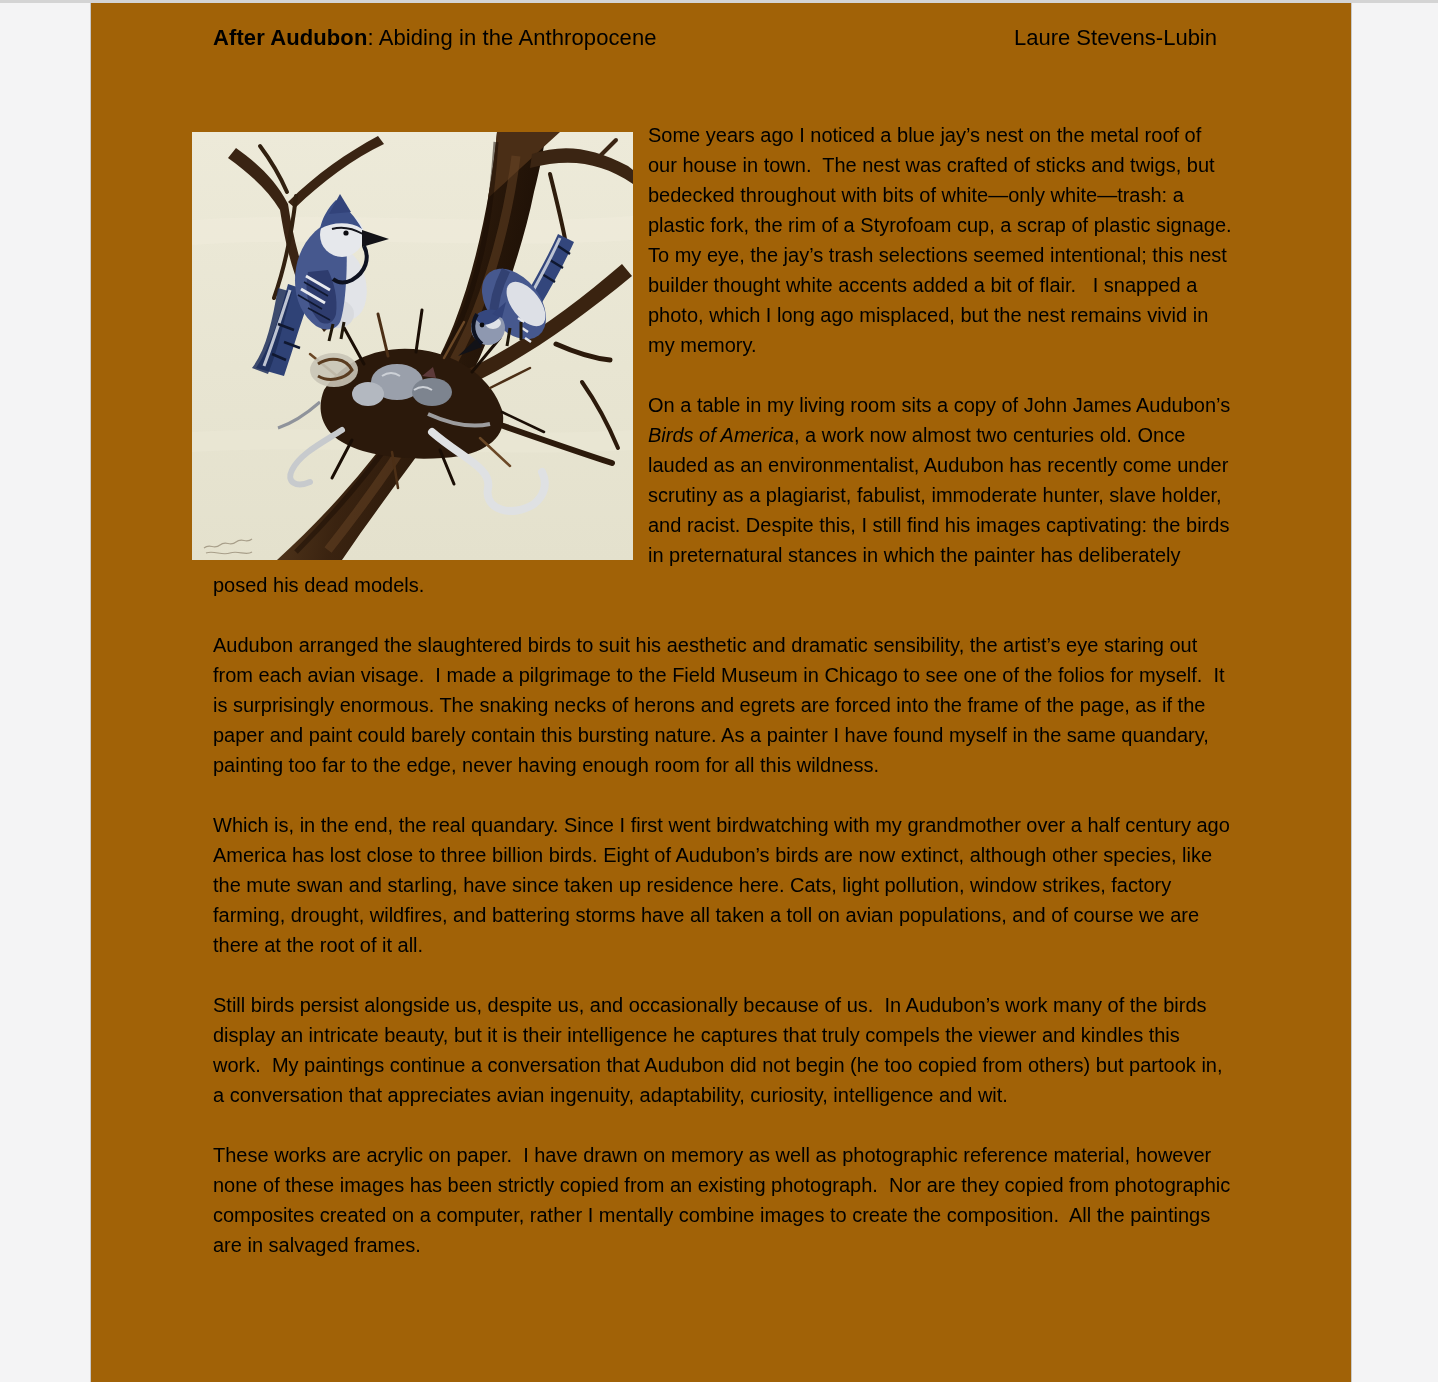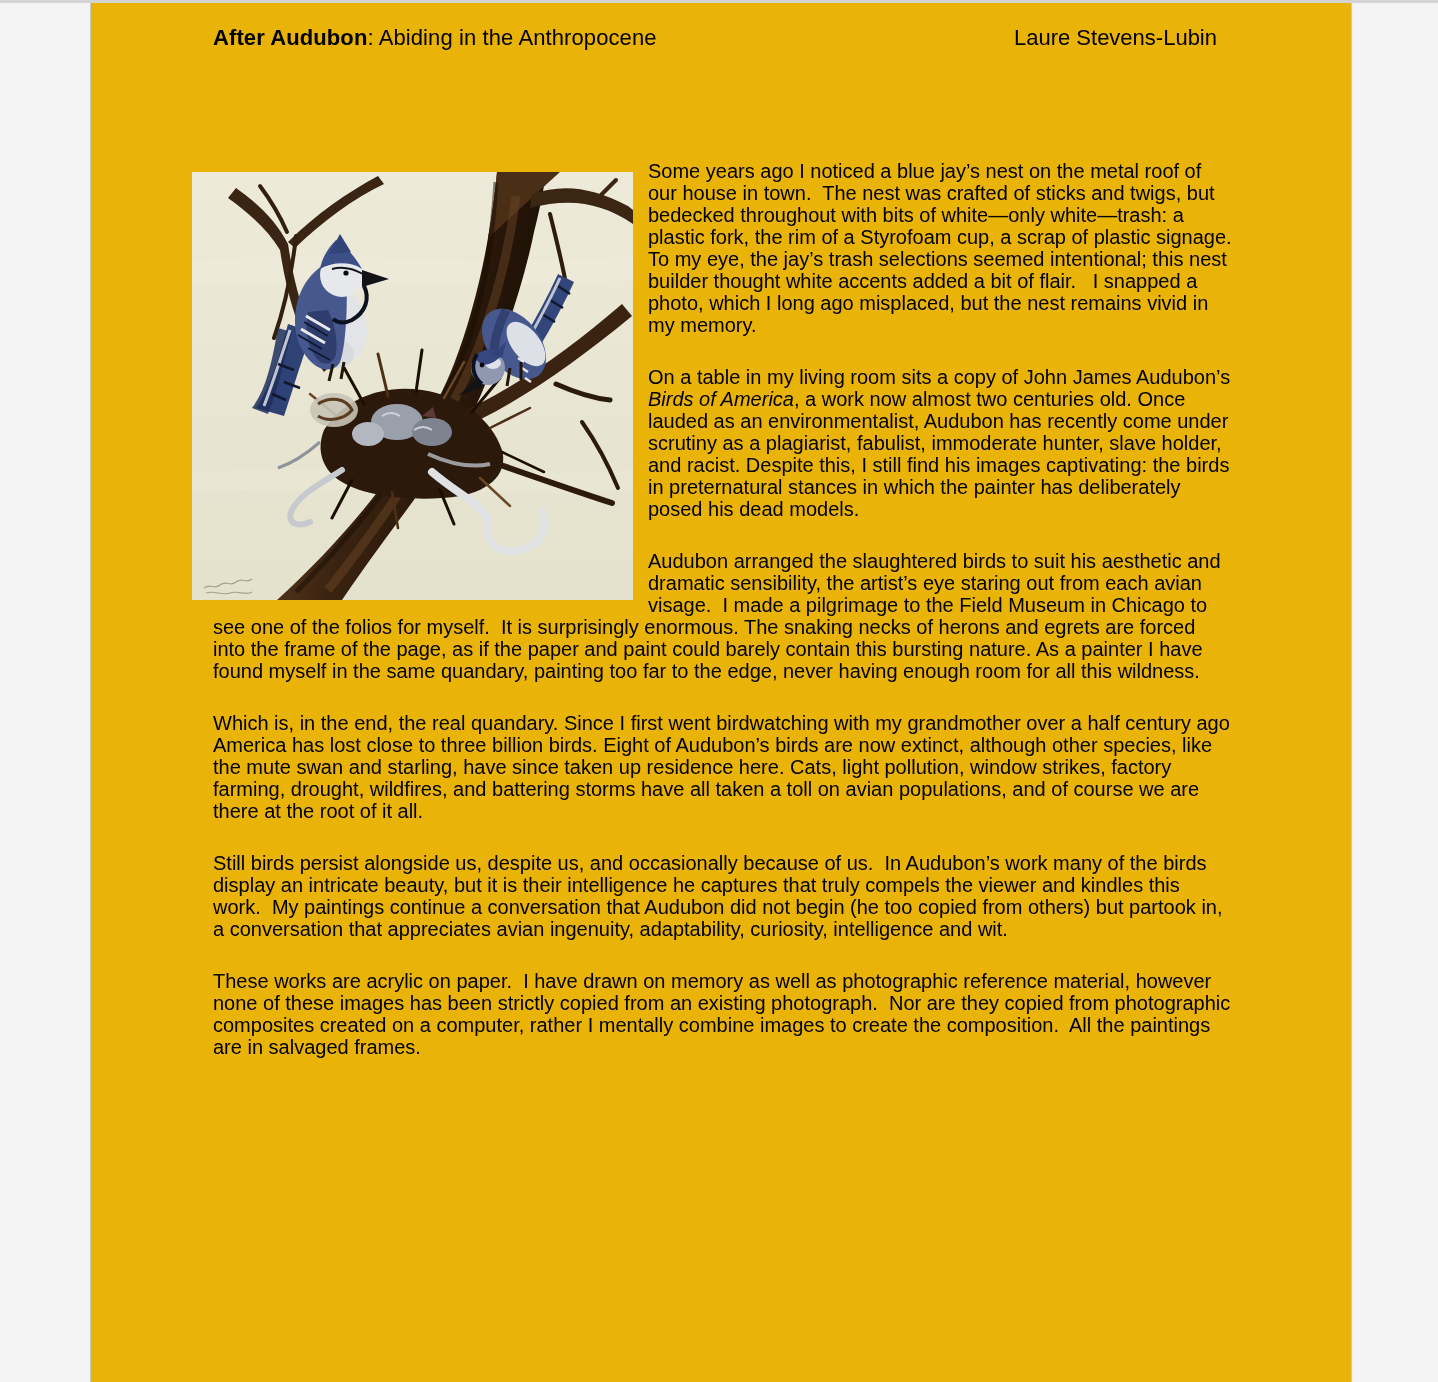--- a/index.html
+++ b/index.html
@@ -7,34 +7,34 @@
     width:1438px;height:1382px;
     background:#f4f4f5;
     font-family:"Liberation Sans", sans-serif;
     color:#000;
     overflow:hidden;
     position:relative;
   }
   .canvas{position:absolute;inset:0;border-top:3px solid #d4d4d4;box-sizing:border-box;}
   .page{
     position:absolute;left:90px;top:0;width:1262px;height:1379px;
-    background:#eab308;
+    background:#a16207;
     border-left:1px solid #c9c9c9;border-right:1px solid #c9c9c9;
     box-sizing:border-box;
   }
   .title-row{
     position:absolute;left:122px;top:22px;width:1020px;
     display:flex;justify-content:space-between;align-items:baseline;
   }
   .doc-title{font-size:22px;font-weight:400;margin:0;letter-spacing:0.1px;}
   .doc-title .bold{font-weight:700;}
   .author{font-size:22px;padding-right:16px;margin-left:16px;}
   .doc-body{
     position:absolute;left:122px;top:117px;width:1020px;
-    font-size:20px;line-height:22px;margin-top:40px;
+    font-size:20px;line-height:30px;
   }
   .doc-body p{margin:0 0 30px 0;white-space:pre-wrap;}
   .doc-body em{font-style:italic;}
   figure.painting{
     float:left;width:441px;height:428px;
     margin:12px 15px 0 -21px;padding:0;
   }
   figure.painting svg{display:block;width:441px;height:428px;}
 </style>
 </head>

